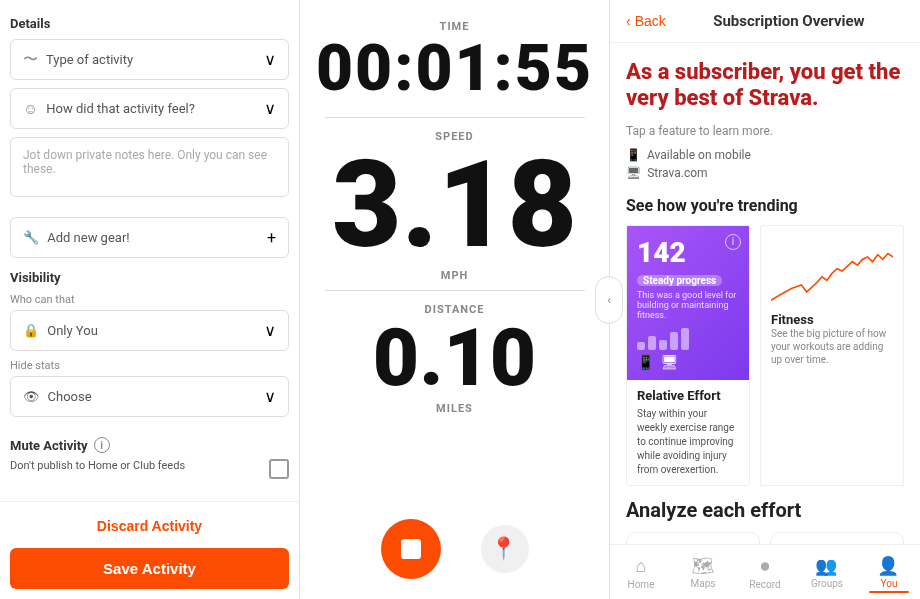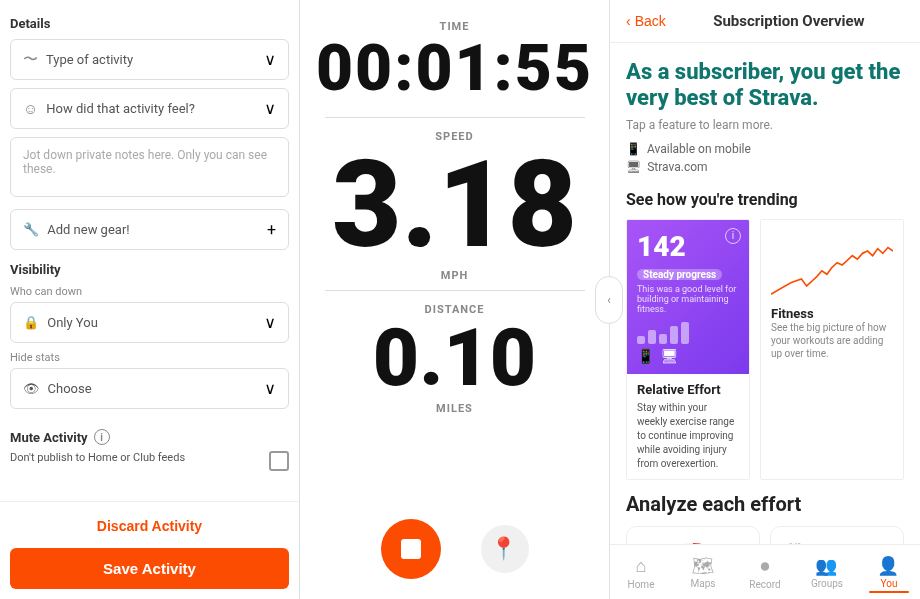--- a/index.html
+++ b/index.html
@@ -76,21 +76,21 @@
     }
     .field-icon {
       font-size: 15px;
       color: #888;
     }
 
     .notes-area {
       border: 1px solid #ddd;
       border-radius: 6px;
       padding: 10px 12px;
-      margin-bottom: 12px;
+      margin-bottom: 20px;
       min-height: 60px;
       font-size: 12px;
       color: #aaa;
       background: #fff;
     }
 
     .add-gear-row {
       display: flex;
       align-items: center;
       justify-content: space-between;
@@ -351,22 +351,22 @@
 
     .right-content {
       flex: 1;
       overflow-y: auto;
       padding: 16px;
     }
 
     .subscriber-title {
       font-size: 22px;
       font-weight: 800;
-      color: #0f766e;
-      margin-bottom: 6px;
+      color: #b91c1c;
+      margin-bottom: 12px;
       line-height: 1.2;
     }
     .subscriber-sub {
       font-size: 12px;
       color: #888;
       margin-bottom: 10px;
     }
     .platform-row {
       display: flex;
       align-items: center;
@@ -599,21 +599,21 @@
       <div class="add-gear-left">
         <span>🔧</span>
         <span>Add new gear!</span>
       </div>
       <span>+</span>
     </div>
 
     <div class="visibility-section">
       <div class="section-title">Visibility</div>
 
-      <div style="font-size:11px;color:#888;margin-bottom:4px;">Who can down</div>
+      <div style="font-size:11px;color:#888;margin-bottom:4px;">Who can that</div>
       <div class="field-row">
         <div class="field-row-left">
           <span>🔒</span>
           <span>Only You</span>
         </div>
         <span>∨</span>
       </div>
 
       <div style="font-size:11px;color:#888;margin-bottom:4px;">Hide stats</div>
       <div class="field-row">

